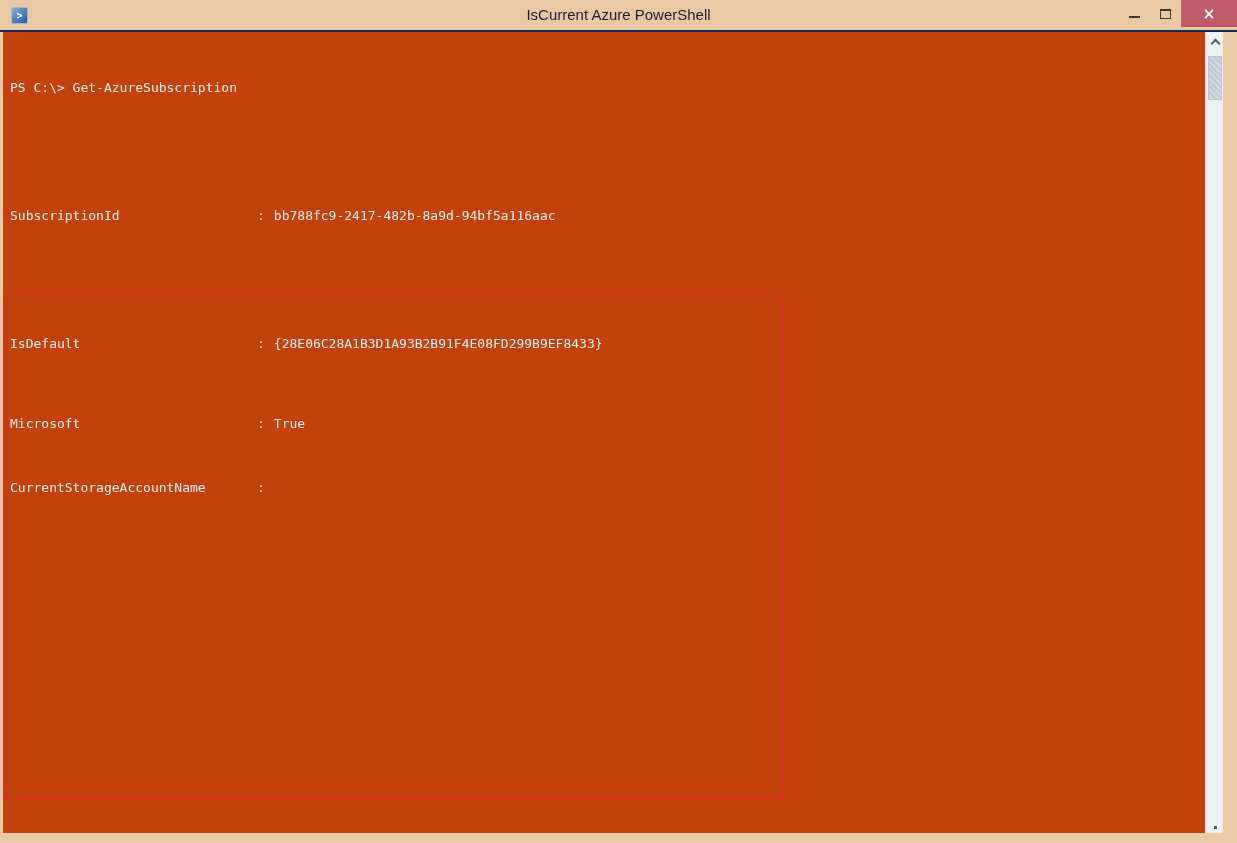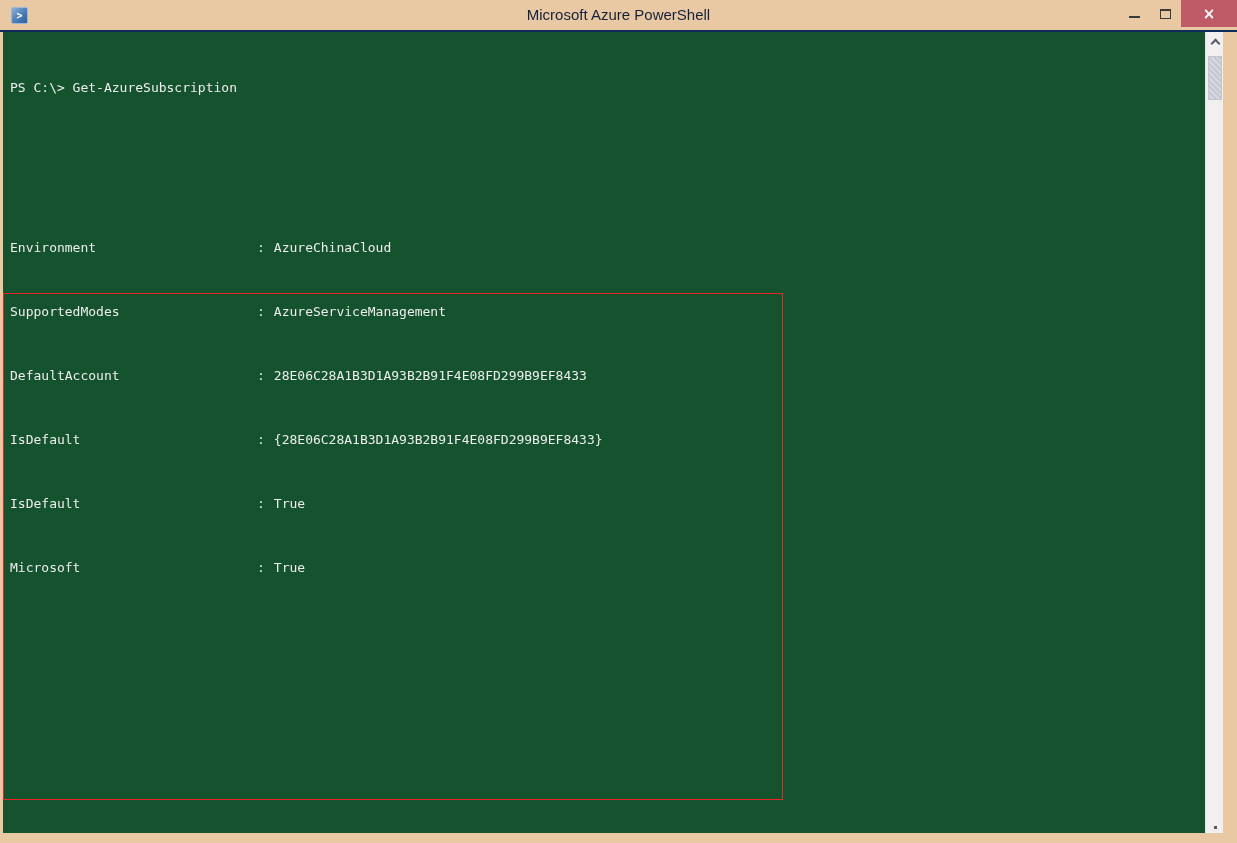--- a/index.html
+++ b/index.html
@@ -36,21 +36,21 @@
   .btn.close {
     width:56px; height:27px; background:#BF5B66;
     color:#fff; font-size:15px; font-weight:bold;
     font-family:"DejaVu Sans", sans-serif;
   }
 
   
   .top-edge { position:absolute; left:0; top:30px; width:1237px; height:2px; background:#0e2c55; }
   .console {
     position:absolute; left:3px; top:32px; width:1202px; height:801px;
-    background:#14532d; color:#EEEDF0;
+    background:#c2410c; color:#EEEDF0;
     font-size:13px; line-height:16px;
     padding:16px 8px 0 7px;
     white-space:pre; overflow:hidden;
   }
   .line { height:16px; }
   .kv-block { margin-top:32px; }
   .kv-label { display:inline-block; width:247px; }
   .kv-colon { display:inline-block; margin-right:9px; }
 
   
@@ -76,51 +76,49 @@
     background-image:repeating-linear-gradient(45deg,#c3c8d2 0 2px,#d4d8e0 2px 4px);
     border:1px solid #bfc4cf;
   }
   .sb-down-dot { position:absolute; left:8px; bottom:4px; width:3px; height:3px; background:#5a5a5a; }
 </style>
 </head>
 <body>
 
 <div class="titlebar">
   <span class="app-icon">&gt;</span>
-  <div class="title">Microsoft Azure PowerShell</div>
+  <div class="title">IsCurrent Azure PowerShell</div>
   <div class="controls">
     <div class="btn min">
         <span class="min-glyph"></span>
       </div>
     <div class="btn max">
         <span class="max-glyph"></span>
       </div>
     <div class="btn close">×</div>
   </div>
 </div>
 <div class="top-edge"></div>
 
 <div class="console">
   <div class="line">PS C:\&gt; Get-AzureSubscription</div>
 
   <div class="kv-block" id="kv-block">
+  <div class="line kv"><span class="kv-label">SubscriptionId</span><span class="kv-colon">:</span><span class="kv-value">bb788fc9-2417-482b-8a9d-94bf5a116aac</span></div>
 
 
-  <div class="line kv"><span class="kv-label">Environment</span><span class="kv-colon">:</span><span class="kv-value">AzureChinaCloud</span></div>
 
-  <div class="line kv"><span class="kv-label">SupportedModes</span><span class="kv-colon">:</span><span class="kv-value">AzureServiceManagement</span></div>
 
-  <div class="line kv"><span class="kv-label">DefaultAccount</span><span class="kv-colon">:</span><span class="kv-value">28E06C28A1B3D1A93B2B91F4E08FD299B9EF8433</span></div>
 
   <div class="line kv"><span class="kv-label">IsDefault</span><span class="kv-colon">:</span><span class="kv-value">{28E06C28A1B3D1A93B2B91F4E08FD299B9EF8433}</span></div>
 
-  <div class="line kv"><span class="kv-label">IsDefault</span><span class="kv-colon">:</span><span class="kv-value">True</span></div>
 
   <div class="line kv"><span class="kv-label">Microsoft</span><span class="kv-colon">:</span><span class="kv-value">True</span></div>
 
+  <div class="line kv"><span class="kv-label">CurrentStorageAccountName</span><span class="kv-colon">:</span><span class="kv-value"></span></div>
 
 </div>
 
   
 
   
   
 
   
 

